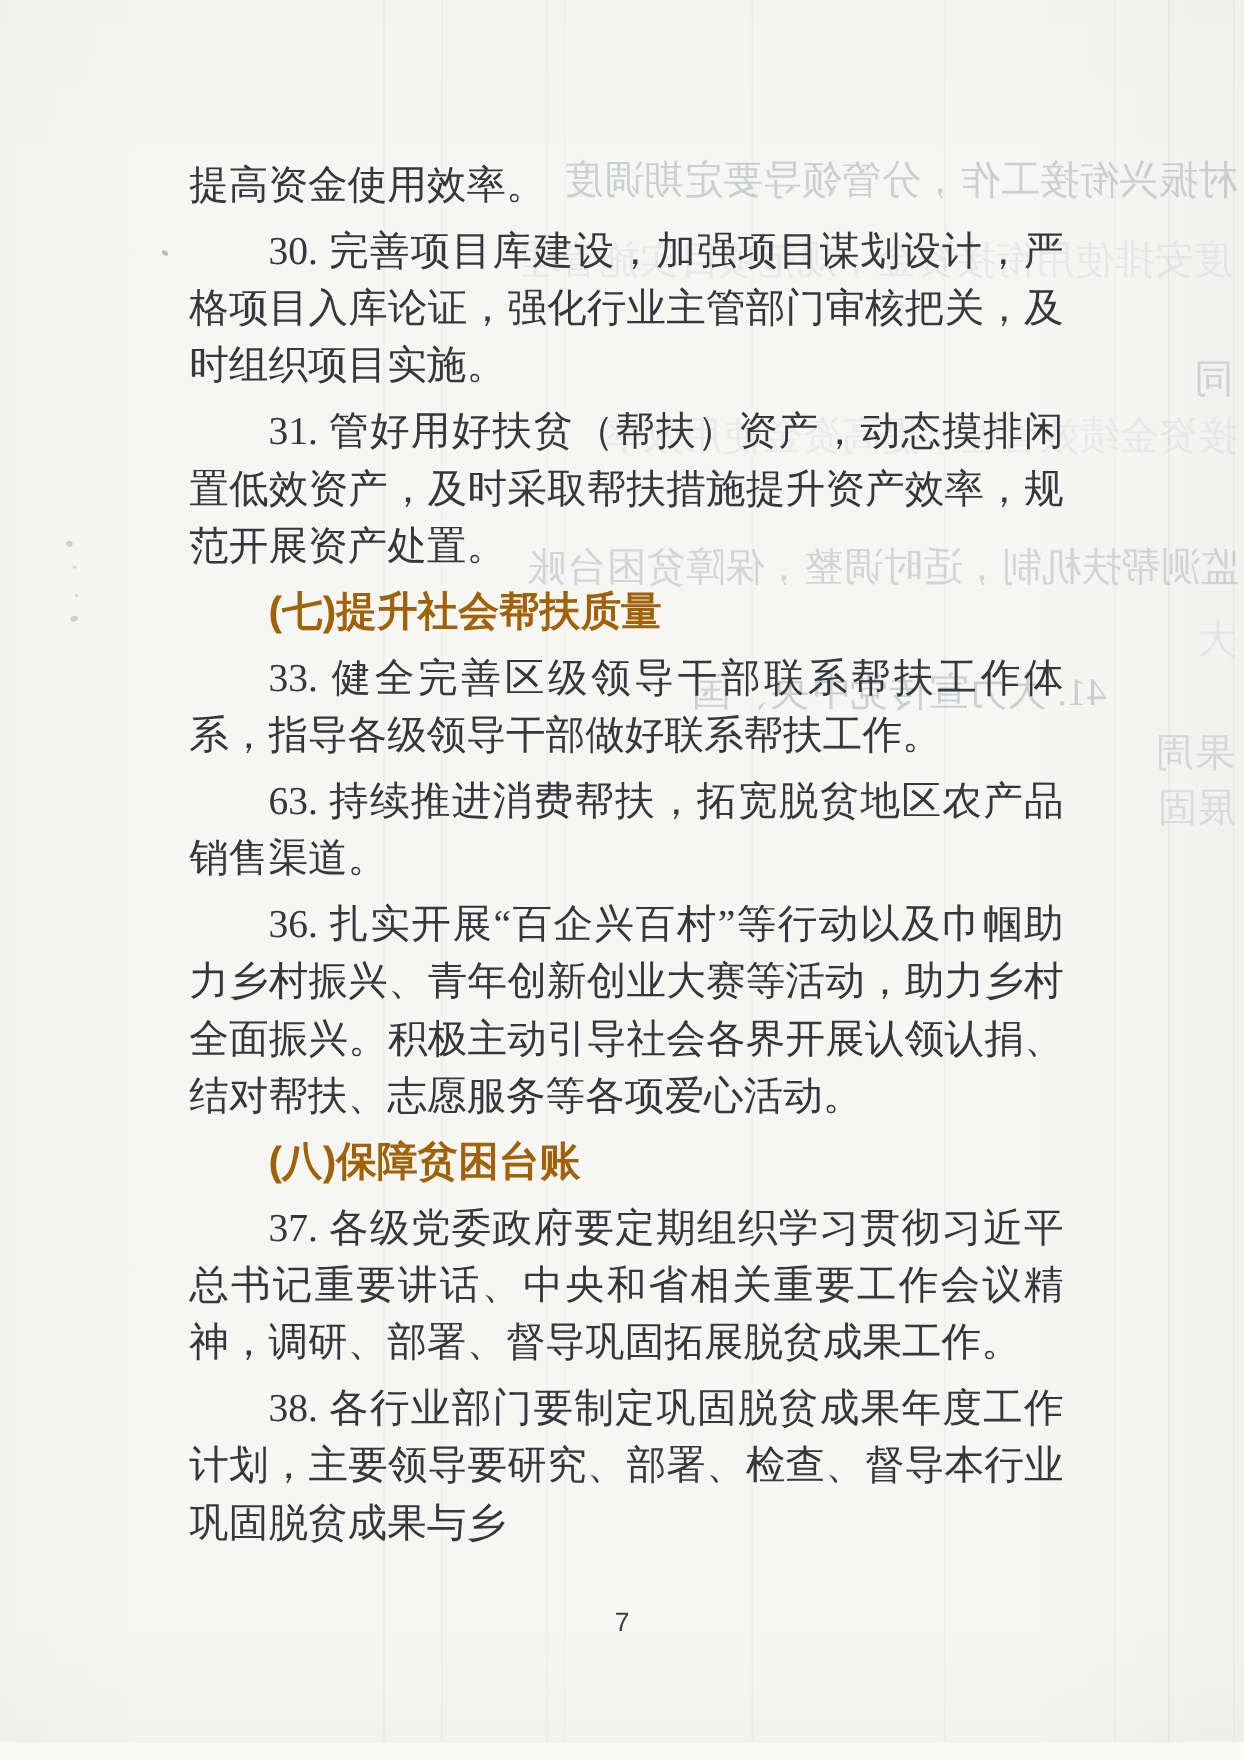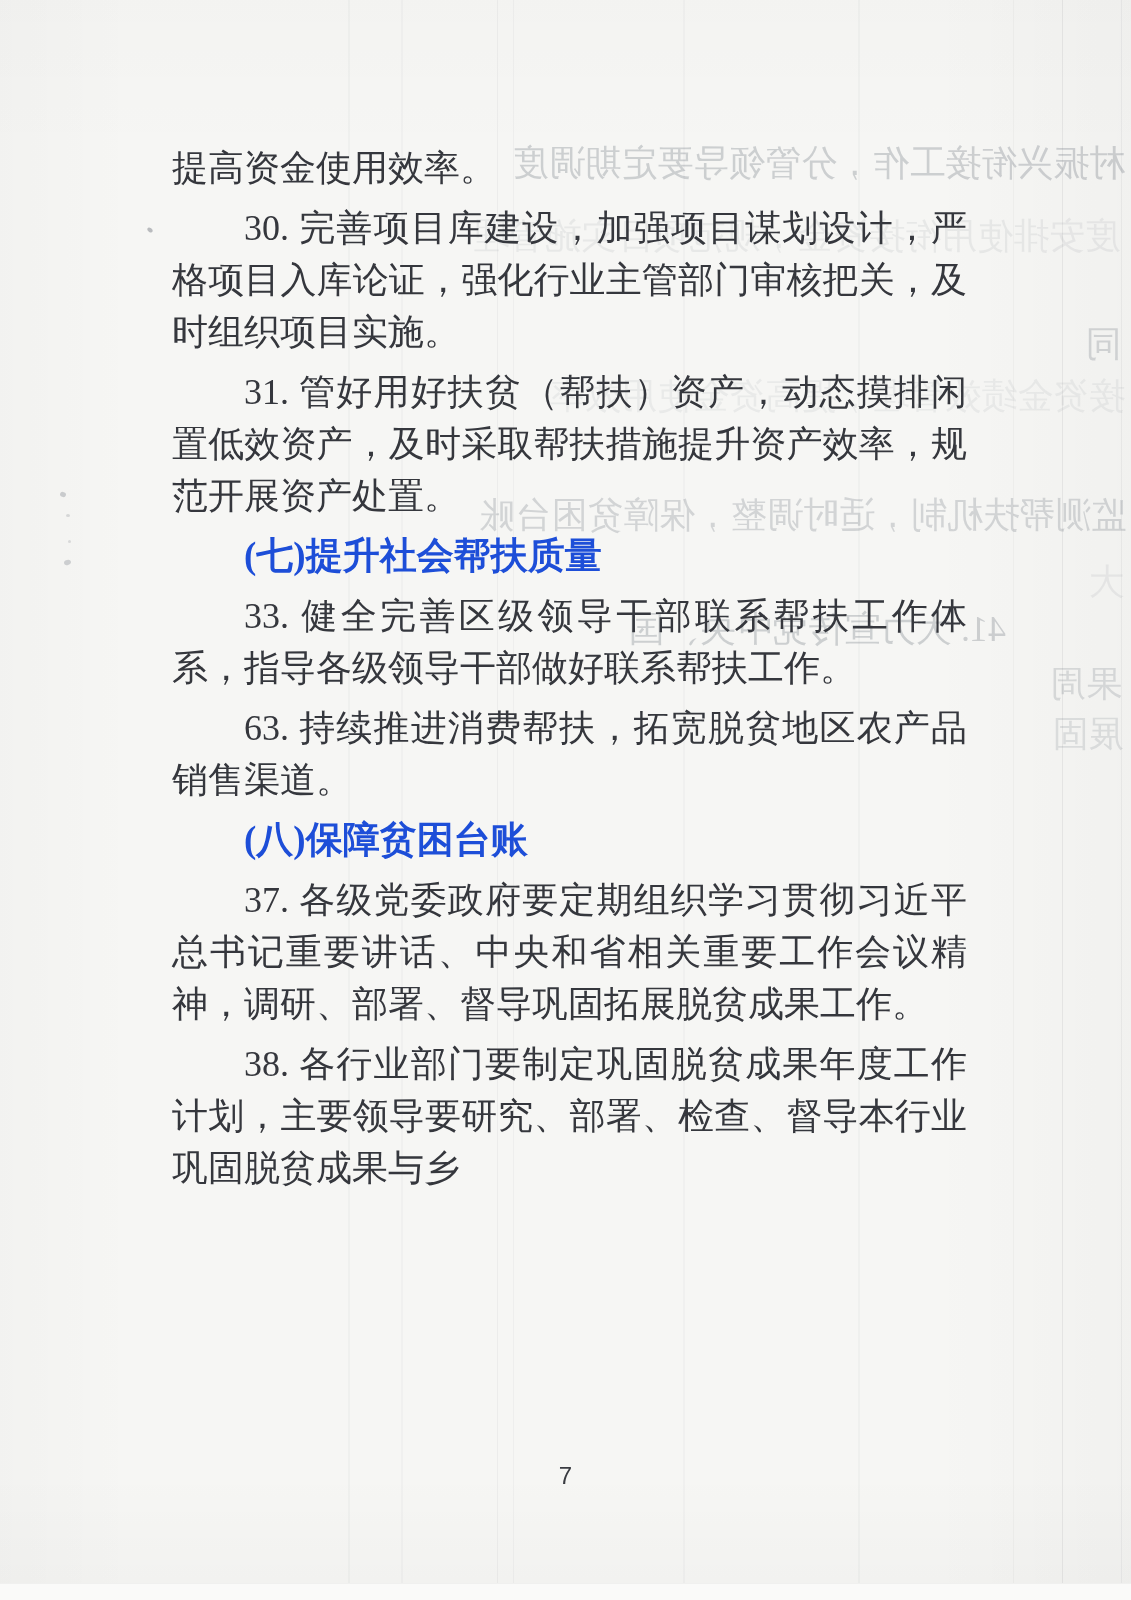--- a/index.html
+++ b/index.html
@@ -39,22 +39,22 @@
   .content p, .content h2 { margin: 8px 0 0 0; }
   .content > :first-child { margin-top: 0; }
 
   p.body-par { text-indent: 72px; font-family: Liberation Serif, serif; }
   p.continuation { text-indent: 0; }
 
   .content h2 {
     font-size: 37px;
     line-height: 52px;
     font-weight: bold;
-    font-family: Liberation Serif, serif;
-    color: #1d4ed8;
+    font-family: Liberation Sans, sans-serif;
+    color: #a16207;
     text-indent: 72px;
   }
 
   .page-number {
     position: absolute;
     top: 1462px;
     left: 0;
     width: 1131px;
     text-align: center;
     font-size: 24px;
@@ -143,20 +143,21 @@
   <div class="speck k4"></div>
   <div class="speck k5"></div>
 
   <div class="content">
     <p class="continuation">提高资金使用效率。</p>
     <p class="body-par">30. 完善项目库建设，加强项目谋划设计，严格项目入库论证，强化行业主管部门审核把关，及时组织项目实施。</p>
     <p class="body-par">31. 管好用好扶贫（帮扶）资产，动态摸排闲置低效资产，及时采取帮扶措施提升资产效率，规范开展资产处置。</p>
     <h2>(七)提升社会帮扶质量</h2>
     <p class="body-par">33. 健全完善区级领导干部联系帮扶工作体系，指导各级领导干部做好联系帮扶工作。</p>
     <p class="body-par">63. 持续推进消费帮扶，拓宽脱贫地区农产品销售渠道。</p>
+    <p class="body-par">36. 扎实开展“百企兴百村”等行动以及巾帼助力乡村振兴、青年创新创业大赛等活动，助力乡村全面振兴。积极主动引导社会各界开展认领认捐、结对帮扶、志愿服务等各项爱心活动。</p>
     <h2>(八)保障贫困台账</h2>
     <p class="body-par">37. 各级党委政府要定期组织学习贯彻习近平总书记重要讲话、中央和省相关重要工作会议精神，调研、部署、督导巩固拓展脱贫成果工作。</p>
     <p class="body-par">38. 各行业部门要制定巩固脱贫成果年度工作计划，主要领导要研究、部署、检查、督导本行业巩固脱贫成果与乡</p>
   </div>
 
   <div class="page-number">7</div>
 
   <div class="bottom-strip"></div>
 </div>
 

